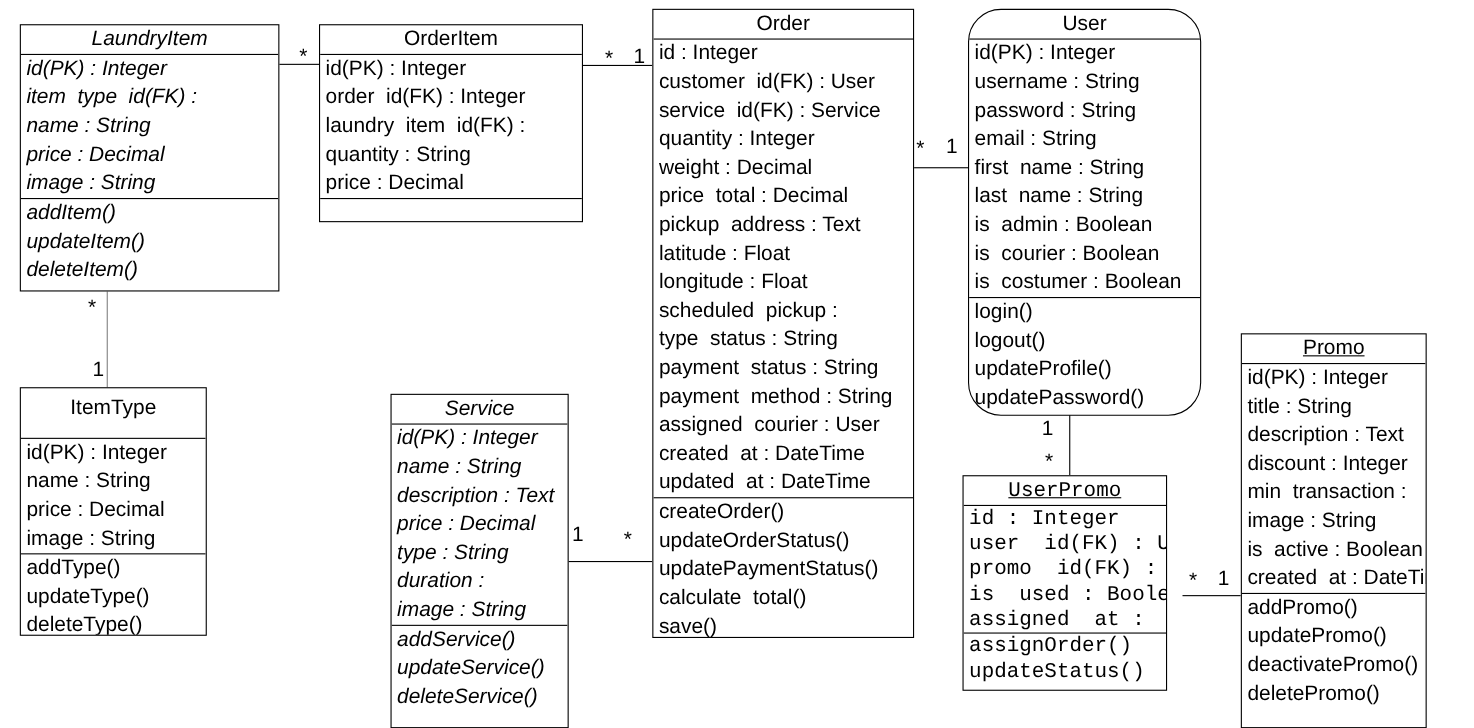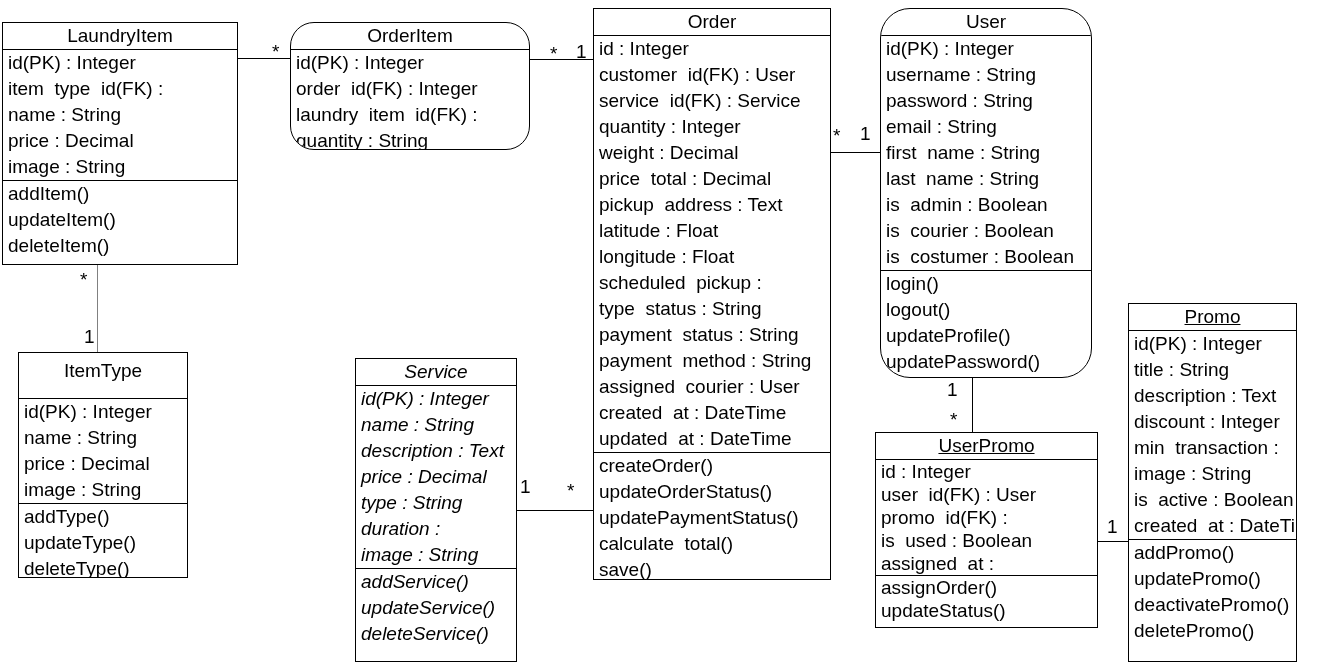--- a/index.html
+++ b/index.html
@@ -69,37 +69,37 @@
   <span class="mult" style="left:80px; top:270px;">*</span>
   <span class="mult" style="left:84px; top:327px;">1</span>
   <span class="mult" style="left:520px; top:477px;">1</span>
   <span class="mult" style="left:567px; top:481px;">*</span>
   <span class="mult" style="left:947px; top:380px;">1</span>
   <span class="mult" style="left:950px; top:410px;">*</span>
   <span class="mult" style="left:1081px; top:519px;">*</span>
   <span class="mult" style="left:1107px; top:517px;">1</span>
   <span class="mult" style="left:33px; top:241px;">1</span>
 
-  <div class="uml-class" style="left:2px; top:22px; width:236px; height:243px;">
+  <div class="uml-class" style="left:18px; top:22px; width:236px; height:243px;font-style:italic;">
     <div class="uml-title">LaundryItem</div>
     <div class="uml-attrs">
       <div class="row">id(PK) : Integer</div>
       <div class="row">item  type  id(FK) :</div>
       <div class="row">name : String</div>
       <div class="row">price : Decimal</div>
       <div class="row">image : String</div>
     </div>
     <div class="uml-methods">
       <div class="row">addItem()</div>
       <div class="row">updateItem()</div>
       <div class="row">deleteItem()</div>
     </div>
   </div>
 
-  <div class="uml-class" style="left:290px; top:22px; width:240px; height:128px;border-radius:24px;">
+  <div class="uml-class" style="left:290px; top:22px; width:240px; height:180px;">
     <div class="uml-title">OrderItem</div>
     <div class="uml-attrs">
       <div class="row">id(PK) : Integer</div>
       <div class="row">order  id(FK) : Integer</div>
       <div class="row">laundry  item  id(FK) :</div>
       <div class="row">quantity : String</div>
       <div class="row">price : Decimal</div>
     </div>
     <div class="uml-methods"></div>
   </div>
@@ -180,21 +180,21 @@
       <div class="row">duration :</div>
       <div class="row">image : String</div>
     </div>
     <div class="uml-methods">
       <div class="row">addService()</div>
       <div class="row">updateService()</div>
       <div class="row">deleteService()</div>
     </div>
   </div>
 
-  <div class="uml-class lh23" style="left:875px; top:432px; width:223px; height:196px;">
+  <div class="uml-class lh23" style="left:875px; top:432px; width:186px; height:196px;font-family:Liberation Mono, monospace;">
     <div class="uml-title underlined">UserPromo</div>
     <div class="uml-attrs">
       <div class="row">id : Integer</div>
       <div class="row">user  id(FK) : User</div>
       <div class="row">promo  id(FK) :</div>
       <div class="row">is  used : Boolean</div>
       <div class="row">assigned  at :</div>
     </div>
     <div class="uml-methods">
       <div class="row">assignOrder()</div>

